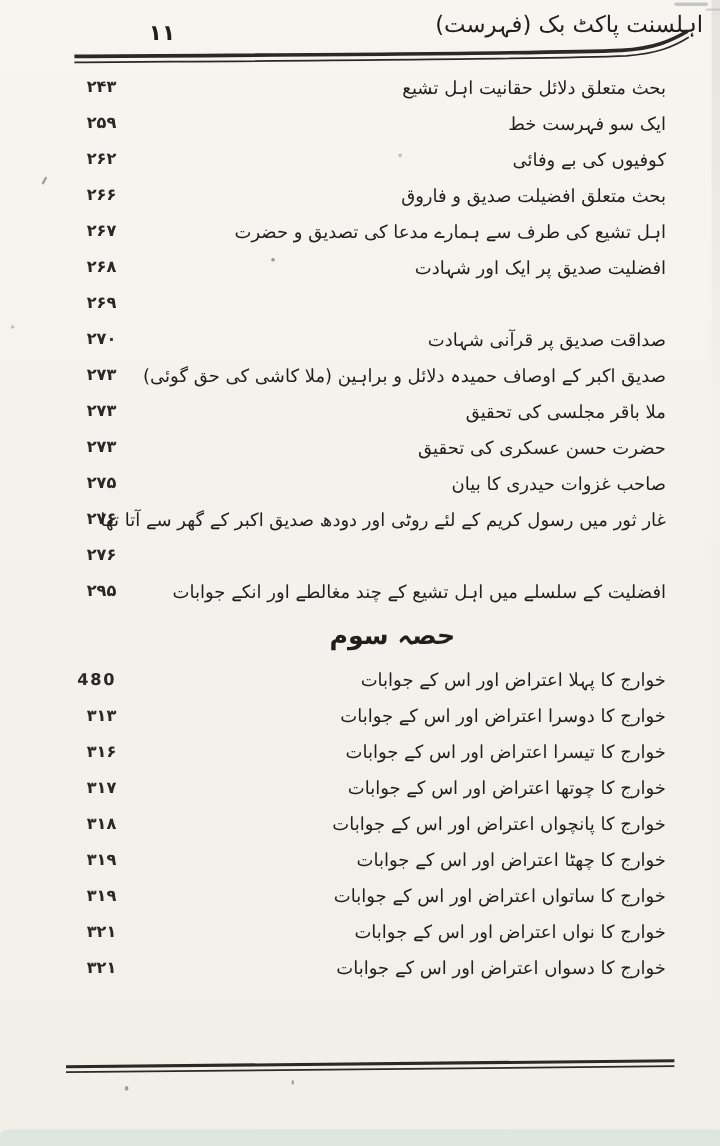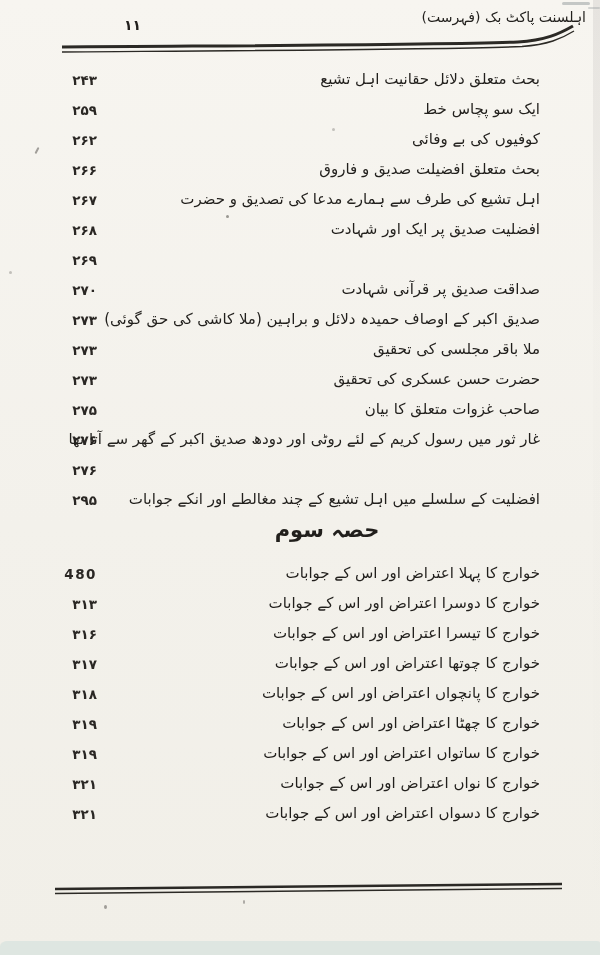--- a/index.html
+++ b/index.html
@@ -8,34 +8,34 @@
     width:600px;height:955px;
     margin:0 auto;
     background:linear-gradient(180deg,#f7f5f0 0%,var(--paper,#f3f1eb) 55%,#f1efe8 100%);
     font-family:"DejaVu Sans",sans-serif;
     overflow:hidden;
     box-sizing:border-box;
   }
   
   .book-title{
     position:absolute;top:9px;right:14px;
-    direction:rtl;font-size:14px;letter-spacing:0;
+    direction:rtl;font-size:19px;letter-spacing:0;
     color:var(--ink,#211f1c);
     white-space:nowrap;
     margin-left:33px;
   }
   .page-num{
     position:absolute;top:17px;left:124px;
-    font-size:14px;font-weight:bold;letter-spacing:5px;
+    font-size:18px;font-weight:bold;letter-spacing:5px;
     color:var(--ink,#211f1c);
   }
   .header-rule{position:absolute;top:0;left:0;width:600px;height:60px;pointer-events:none;}
   
   .toc{position:absolute;top:58px;left:0;right:0;}
-  .toc-row{display:flex;align-items:flex-end;height:30px;padding-right:60px;box-sizing:border-box;}
+  .toc-row{display:flex;align-items:center;height:30px;padding-right:45px;box-sizing:border-box;}
   .num{
     flex:none;width:97px;text-align:right;direction:ltr;
     font-size:13.5px;font-weight:bold;letter-spacing:1.5px;
     color:var(--num,#2a2724);
   }
   .title{
     flex:1;min-width:0;
     direction:rtl;text-align:right;
     font-size:15px;color:var(--ink,#211f1c);
     white-space:nowrap;
@@ -83,21 +83,21 @@
   </svg>
 
   <div class="toc" id="toc">
   <div class="toc-row">
     <div class="num">۲۴۳</div>
     <div class="title">بحث متعلق دلائل حقانیت اہل تشیع</div>
   </div>
 
   <div class="toc-row">
     <div class="num">۲۵۹</div>
-    <div class="title">ایک سو پچاس خط</div>
+    <div class="title">ایک سو فہرست خط</div>
   </div>
 
   <div class="toc-row">
     <div class="num">۲۶۲</div>
     <div class="title">کوفیوں کی بے وفائی</div>
   </div>
 
   <div class="toc-row">
     <div class="num">۲۶۶</div>
     <div class="title">بحث متعلق افضیلت صدیق و فاروق</div>
@@ -132,21 +132,21 @@
     <div class="title">ملا باقر مجلسی کی تحقیق</div>
   </div>
 
   <div class="toc-row">
     <div class="num">۲۷۳</div>
     <div class="title">حضرت حسن عسکری کی تحقیق</div>
   </div>
 
   <div class="toc-row">
     <div class="num">۲۷۵</div>
-    <div class="title">صاحب غزوات متعلق کا بیان</div>
+    <div class="title">صاحب غزوات حیدری کا بیان</div>
   </div>
 
   <div class="toc-row">
     <div class="num">۲۷۶</div>
     <div class="title">غار ثور میں رسول کریم کے لئے روٹی اور دودھ صدیق اکبر کے گھر سے آتا تھا</div>
   </div>
 
   <div class="toc-row">
     <div class="num">۲۷۶</div>
   </div>

